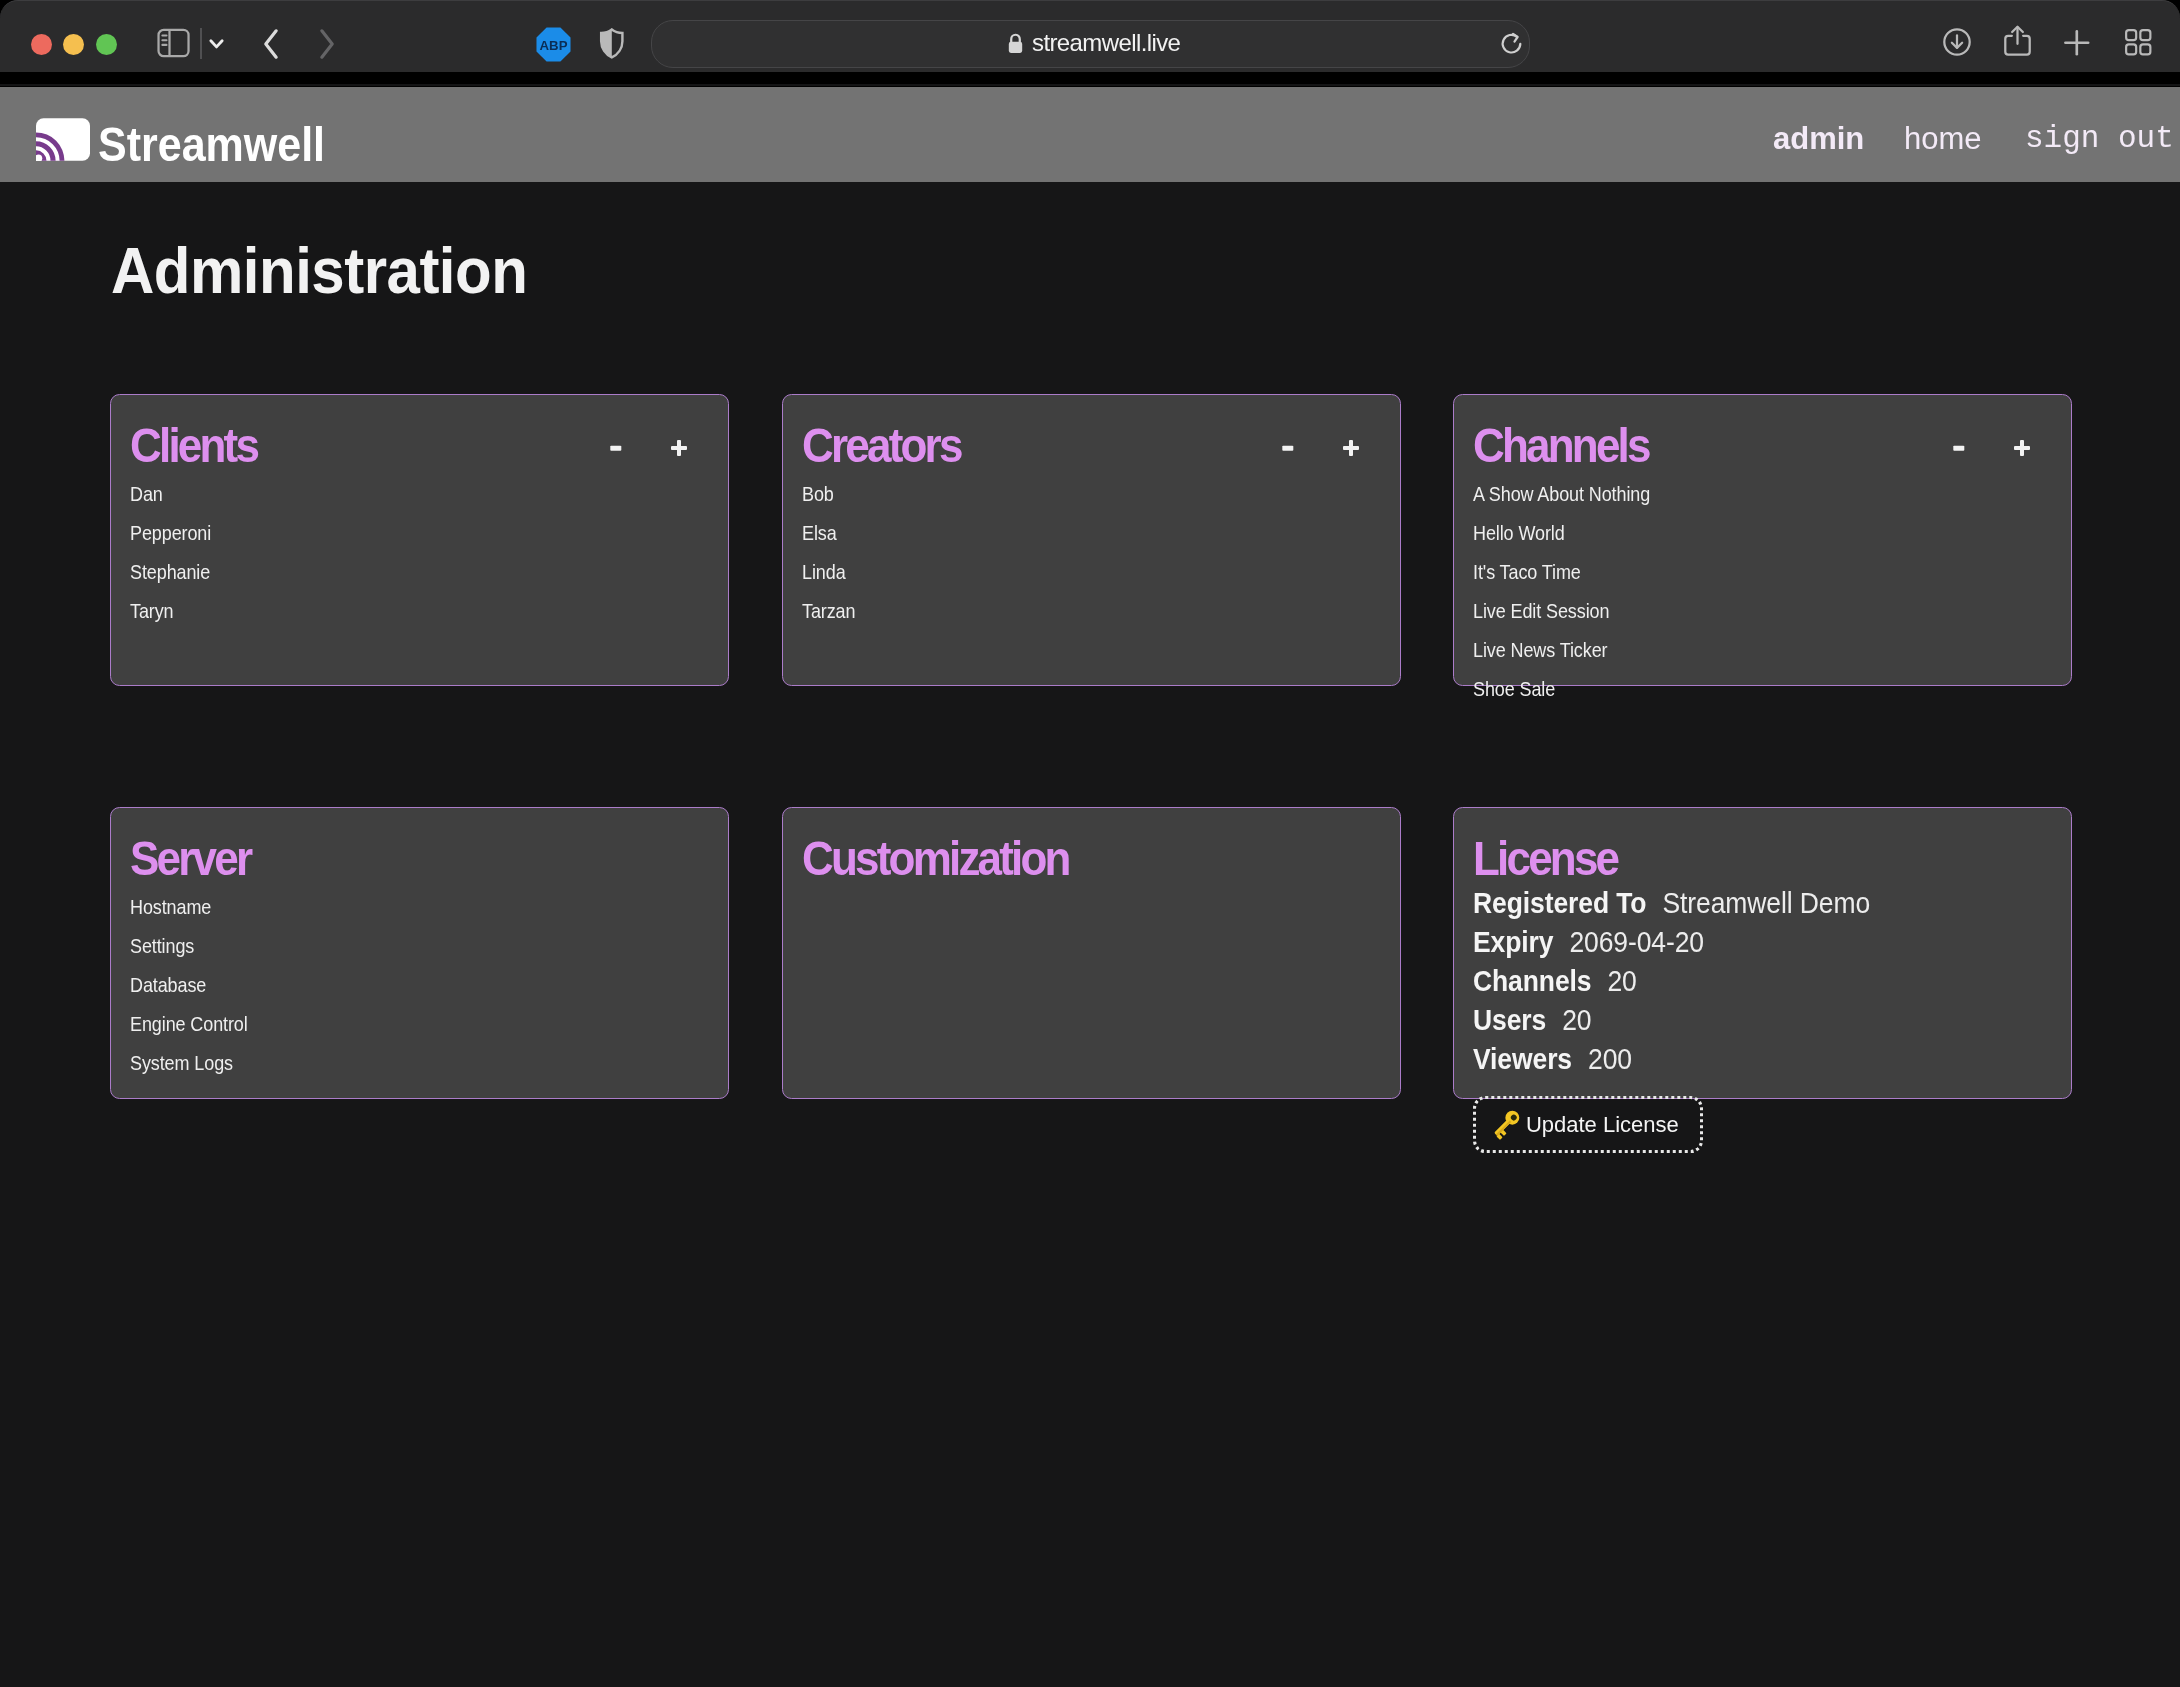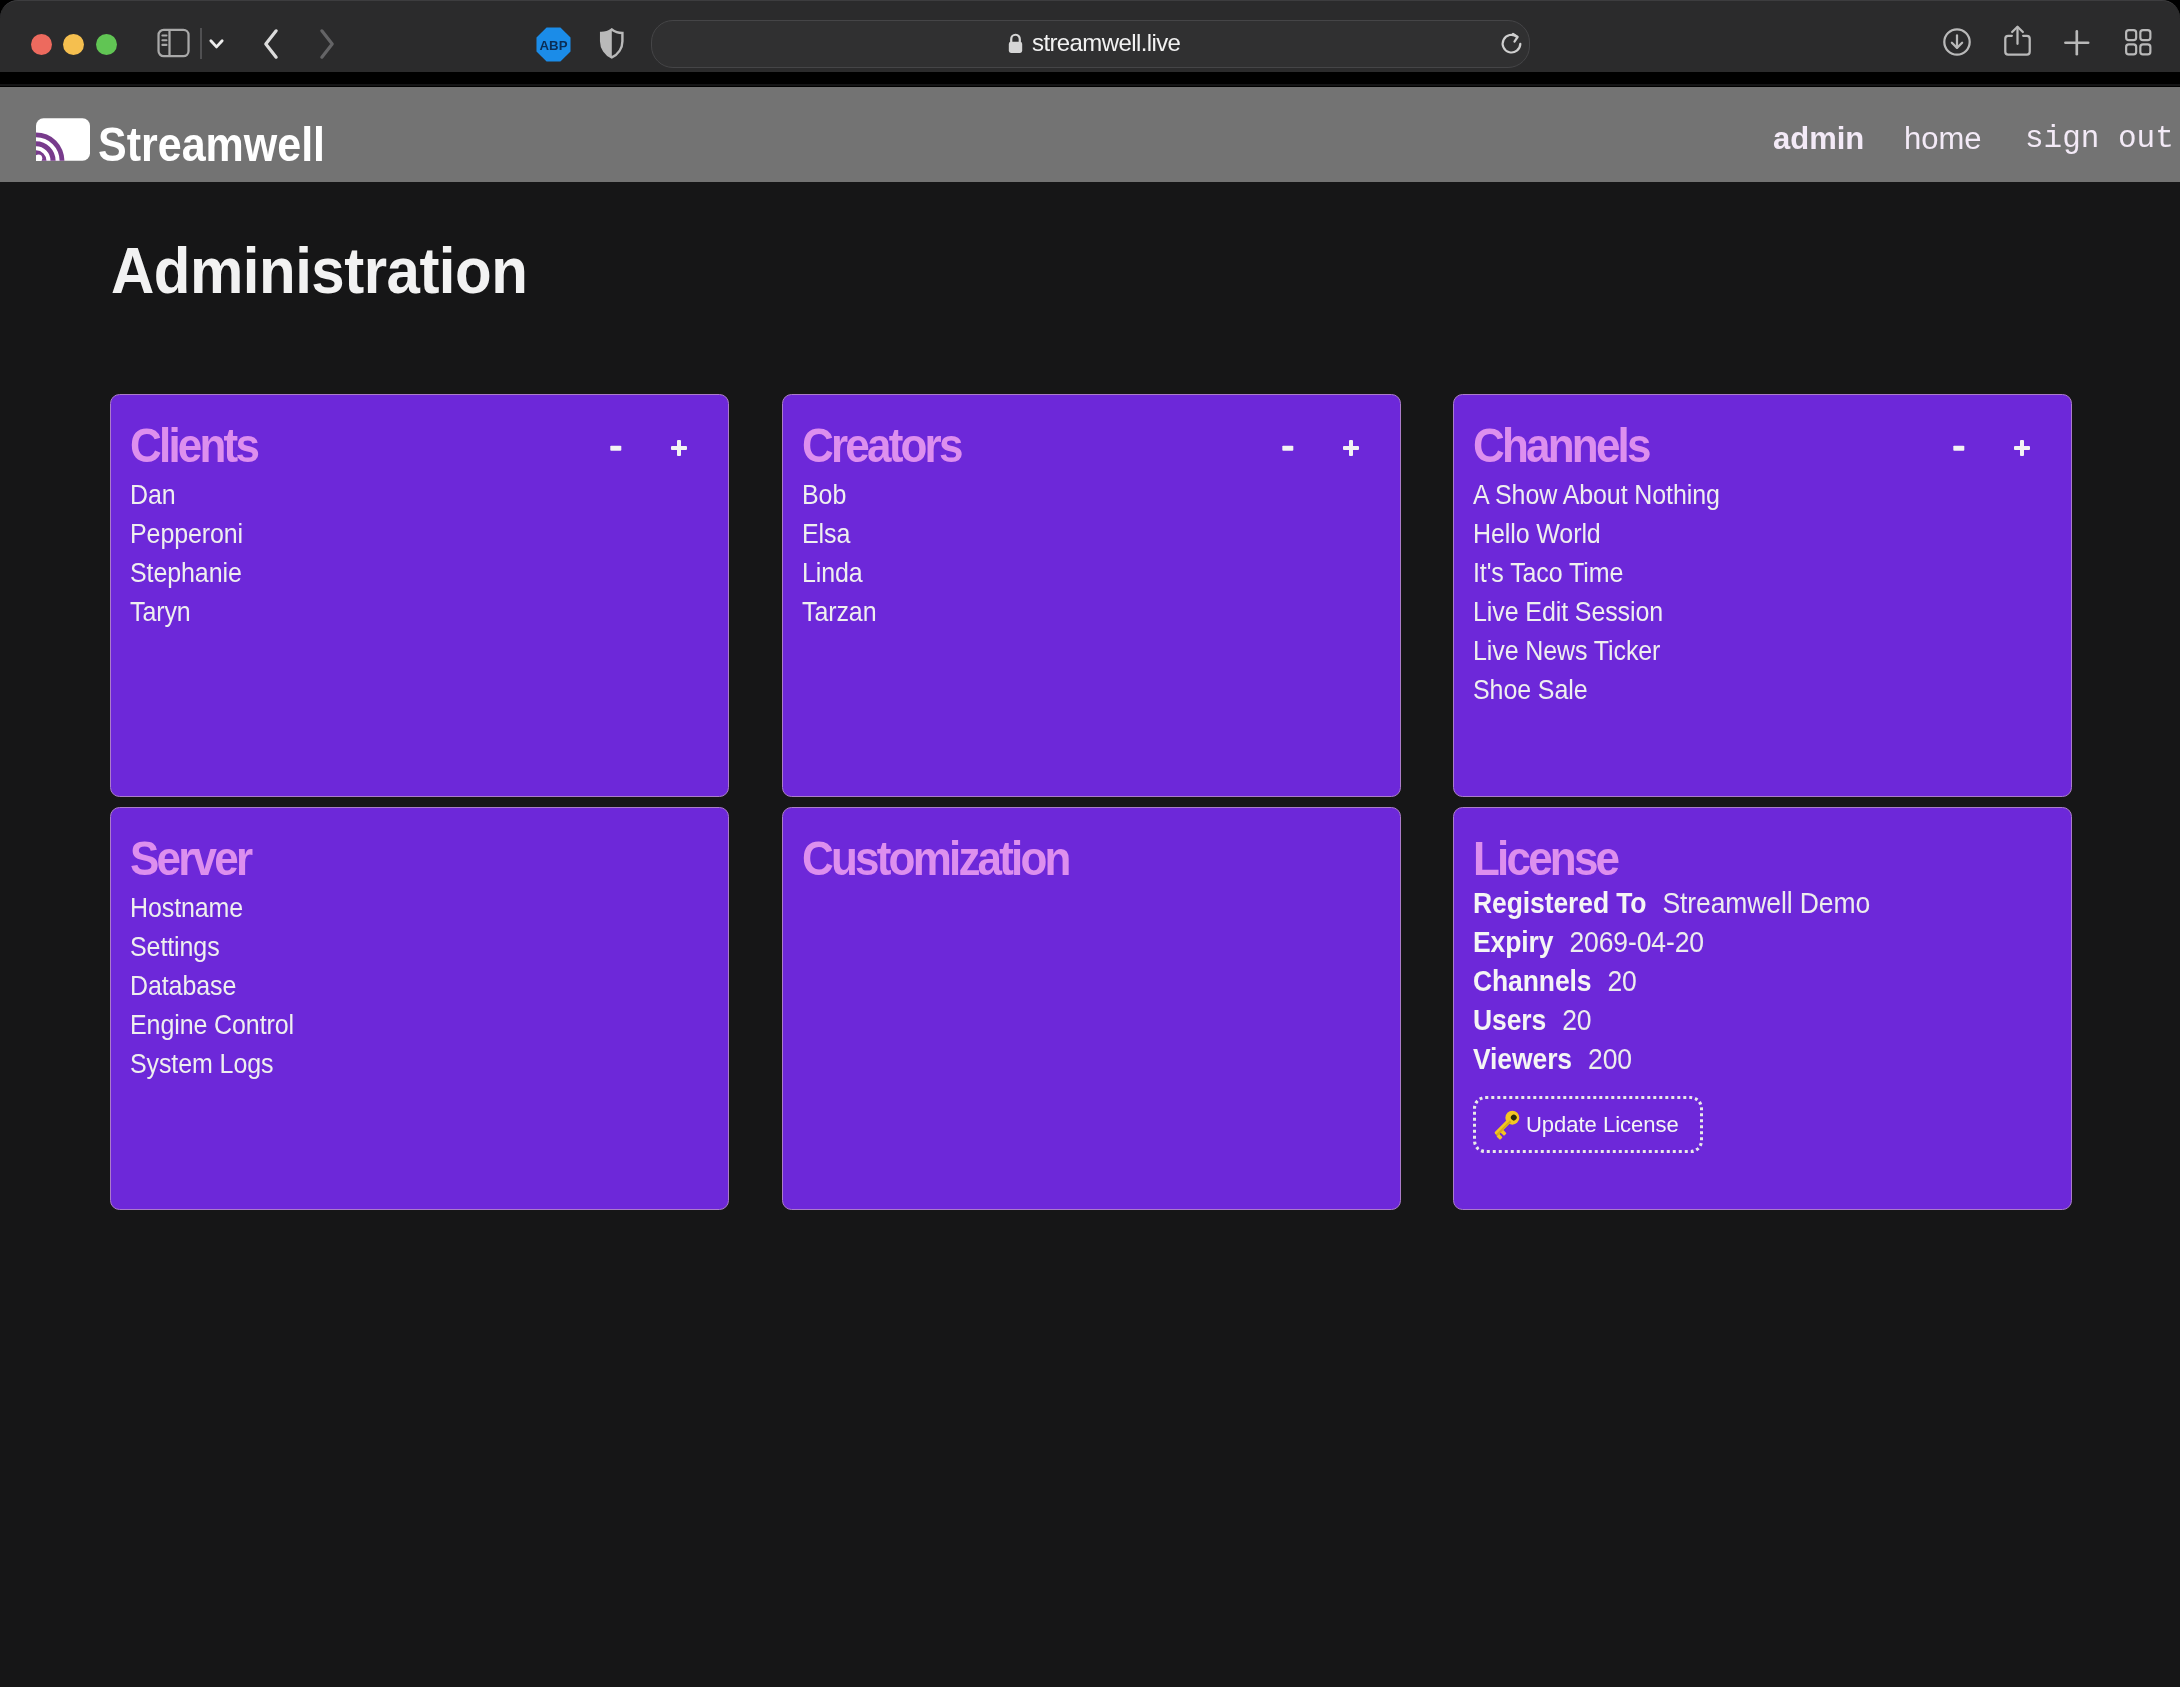--- a/index.html
+++ b/index.html
@@ -41,33 +41,33 @@
     transform:scaleY(1.1); transform-origin:0 39px;
   }
   .navlinks { position:absolute; top:34px; font-size:31px; color:#f3eaf7; }
   
   h1 {
     position:absolute; left:111px; top:238px; margin:0;
     font-size:60px; font-weight:bold; color:#f2f2f2; letter-spacing:-0.5px;
     transform:scaleY(1.07); transform-origin:0 55px;
   }
   .card {
-    position:absolute; width:619px; height:403px;
-    background:#6d28d9; border:1.9px solid #ab7cc9; border-radius:9.5px;
+    position:absolute; width:619px; height:292px;
+    background:#404040; border:1.9px solid #ab7cc9; border-radius:9.5px;
     padding:24.6px 21px 0 19px;
   }
   .card h2 {
     margin:0; font-size:44px; font-weight:bold; color:#dd8fee;
     letter-spacing:-2.8px; line-height:50px;
     transform:scaleY(1.09); transform-origin:0 40px;
     position:relative; top:2.4px;
   }
   .card ul {
     list-style:none; margin:6.6px 0 0; padding:0;
-    font-size:25px; line-height:39px; color:#efefef; letter-spacing:-0.1px;
+    font-size:18px; line-height:39px; color:#efefef; letter-spacing:-0.1px;
   }
   .card li { transform:scaleY(1.09); transform-origin:0 29px; }
   .pmm { position:absolute; top:53px; width:11.4px; height:4.7px; background:#f3f3f3;
          border-radius:0.9px; transform:translate(-50%,-50%); }
   .pmp { position:absolute; top:53px; width:16px; height:16px; transform:translate(-50%,-50%); }
   .pmp:before { content:""; position:absolute; left:0; top:6px; width:16px; height:4.3px; background:#f3f3f3; border-radius:0.9px; }
   .pmp:after { content:""; position:absolute; left:6px; top:0; width:4.3px; height:16px; background:#f3f3f3; border-radius:0.9px; }
   .lic { margin-top:2.8px; font-size:26.5px; line-height:39px; color:#ededed; letter-spacing:-0.1px; }
   .lic > div { transform:scaleY(1.09); transform-origin:0 29px; }
   .lic b { color:#f5f5f5; margin-right:16px; }

